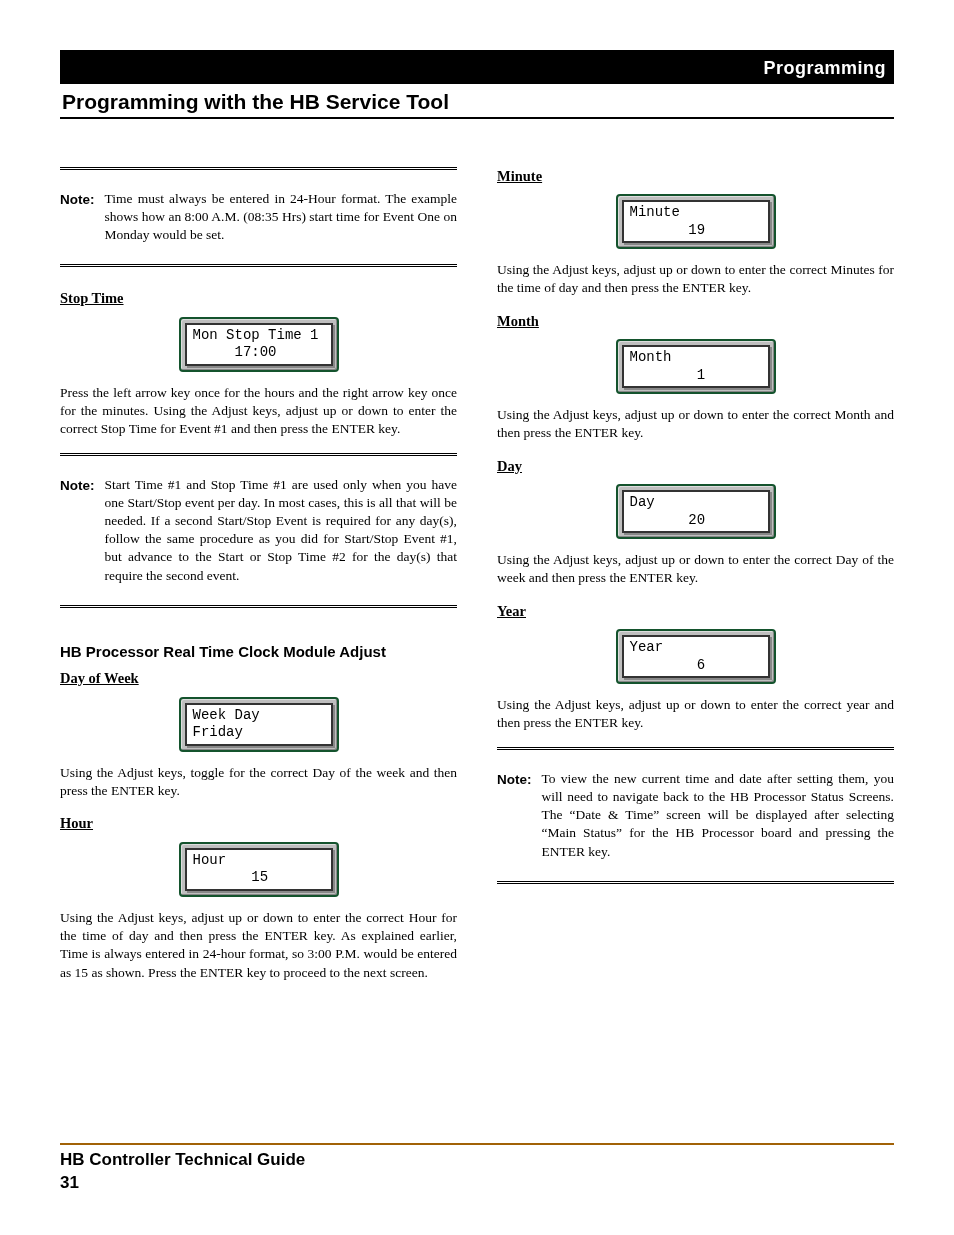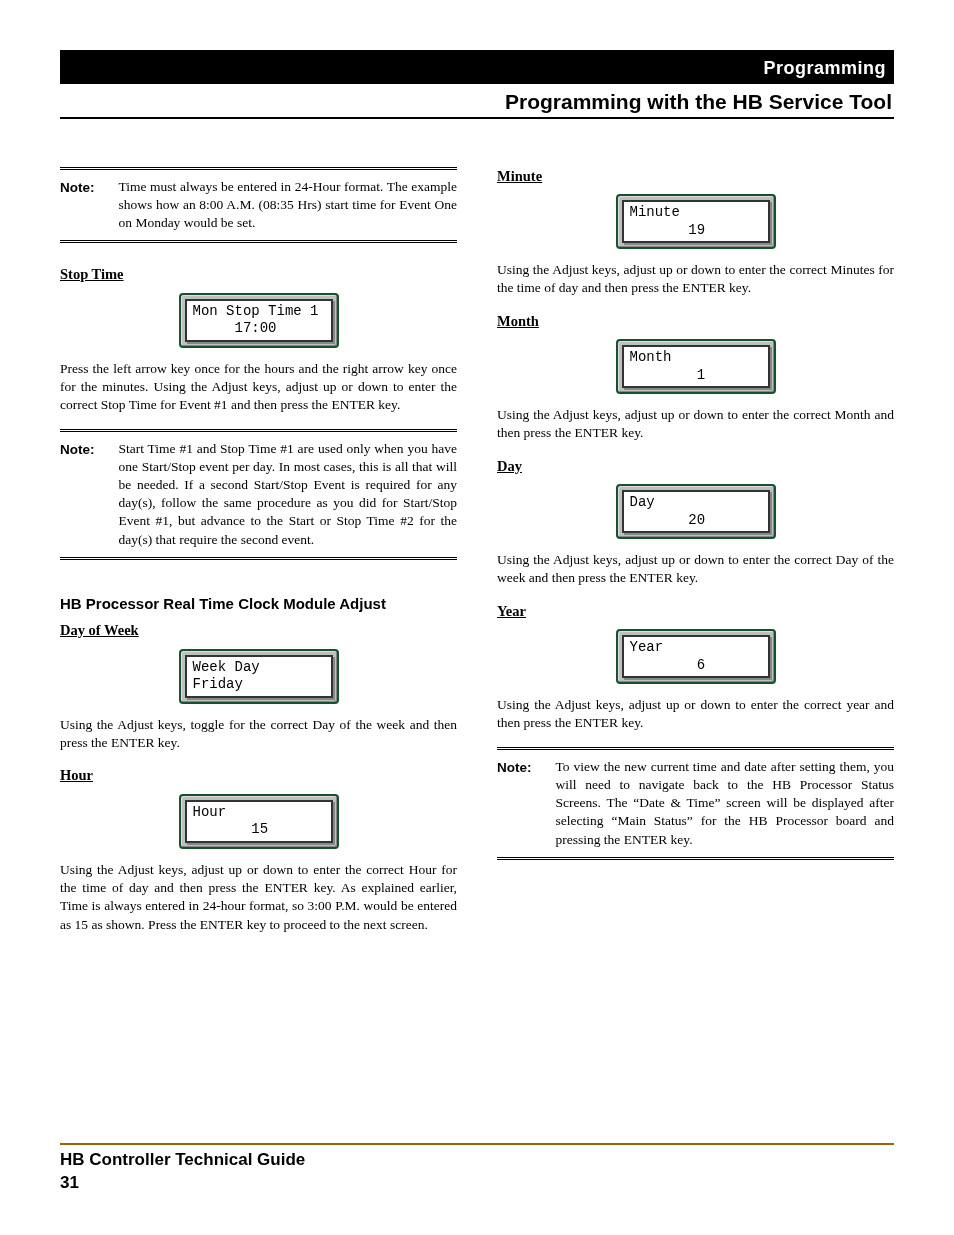--- a/index.html
+++ b/index.html
@@ -24,41 +24,41 @@
     background: #000;
     color: #fff;
     text-align: right;
     padding: 6px 8px 4px 8px;
     font-family: Arial, Helvetica, sans-serif;
     font-weight: 900;
     font-size: 18px;
     letter-spacing: 0.5px;
   }
   .header-sub {
-    text-align: right;
+    text-align: left;
     font-family: Arial, Helvetica, sans-serif;
     font-weight: 900;
     font-size: 21px;
     padding: 4px 2px 0 2px;
     border-bottom: 2px solid #000;
     margin-bottom: 40px;
   }
   .columns {
     display: flex;
     gap: 40px;
     flex: 1;
   }
   .col { flex: 1; min-width: 0; }
   .note-block {
     border-top: 3px double #000;
     border-bottom: 3px double #000;
-    padding: 8px 0;
+    padding: 20px 0;
     margin: 8px 0 22px 0;
     display: flex;
-    gap: 24px;
+    gap: 10px;
     font-size: 13.5px;
     line-height: 1.35;
   }
   .note-label {
     font-family: Arial, Helvetica, sans-serif;
     font-weight: 900;
     font-size: 13.5px;
     flex: 0 0 auto;
     padding-top: 1px;
   }

